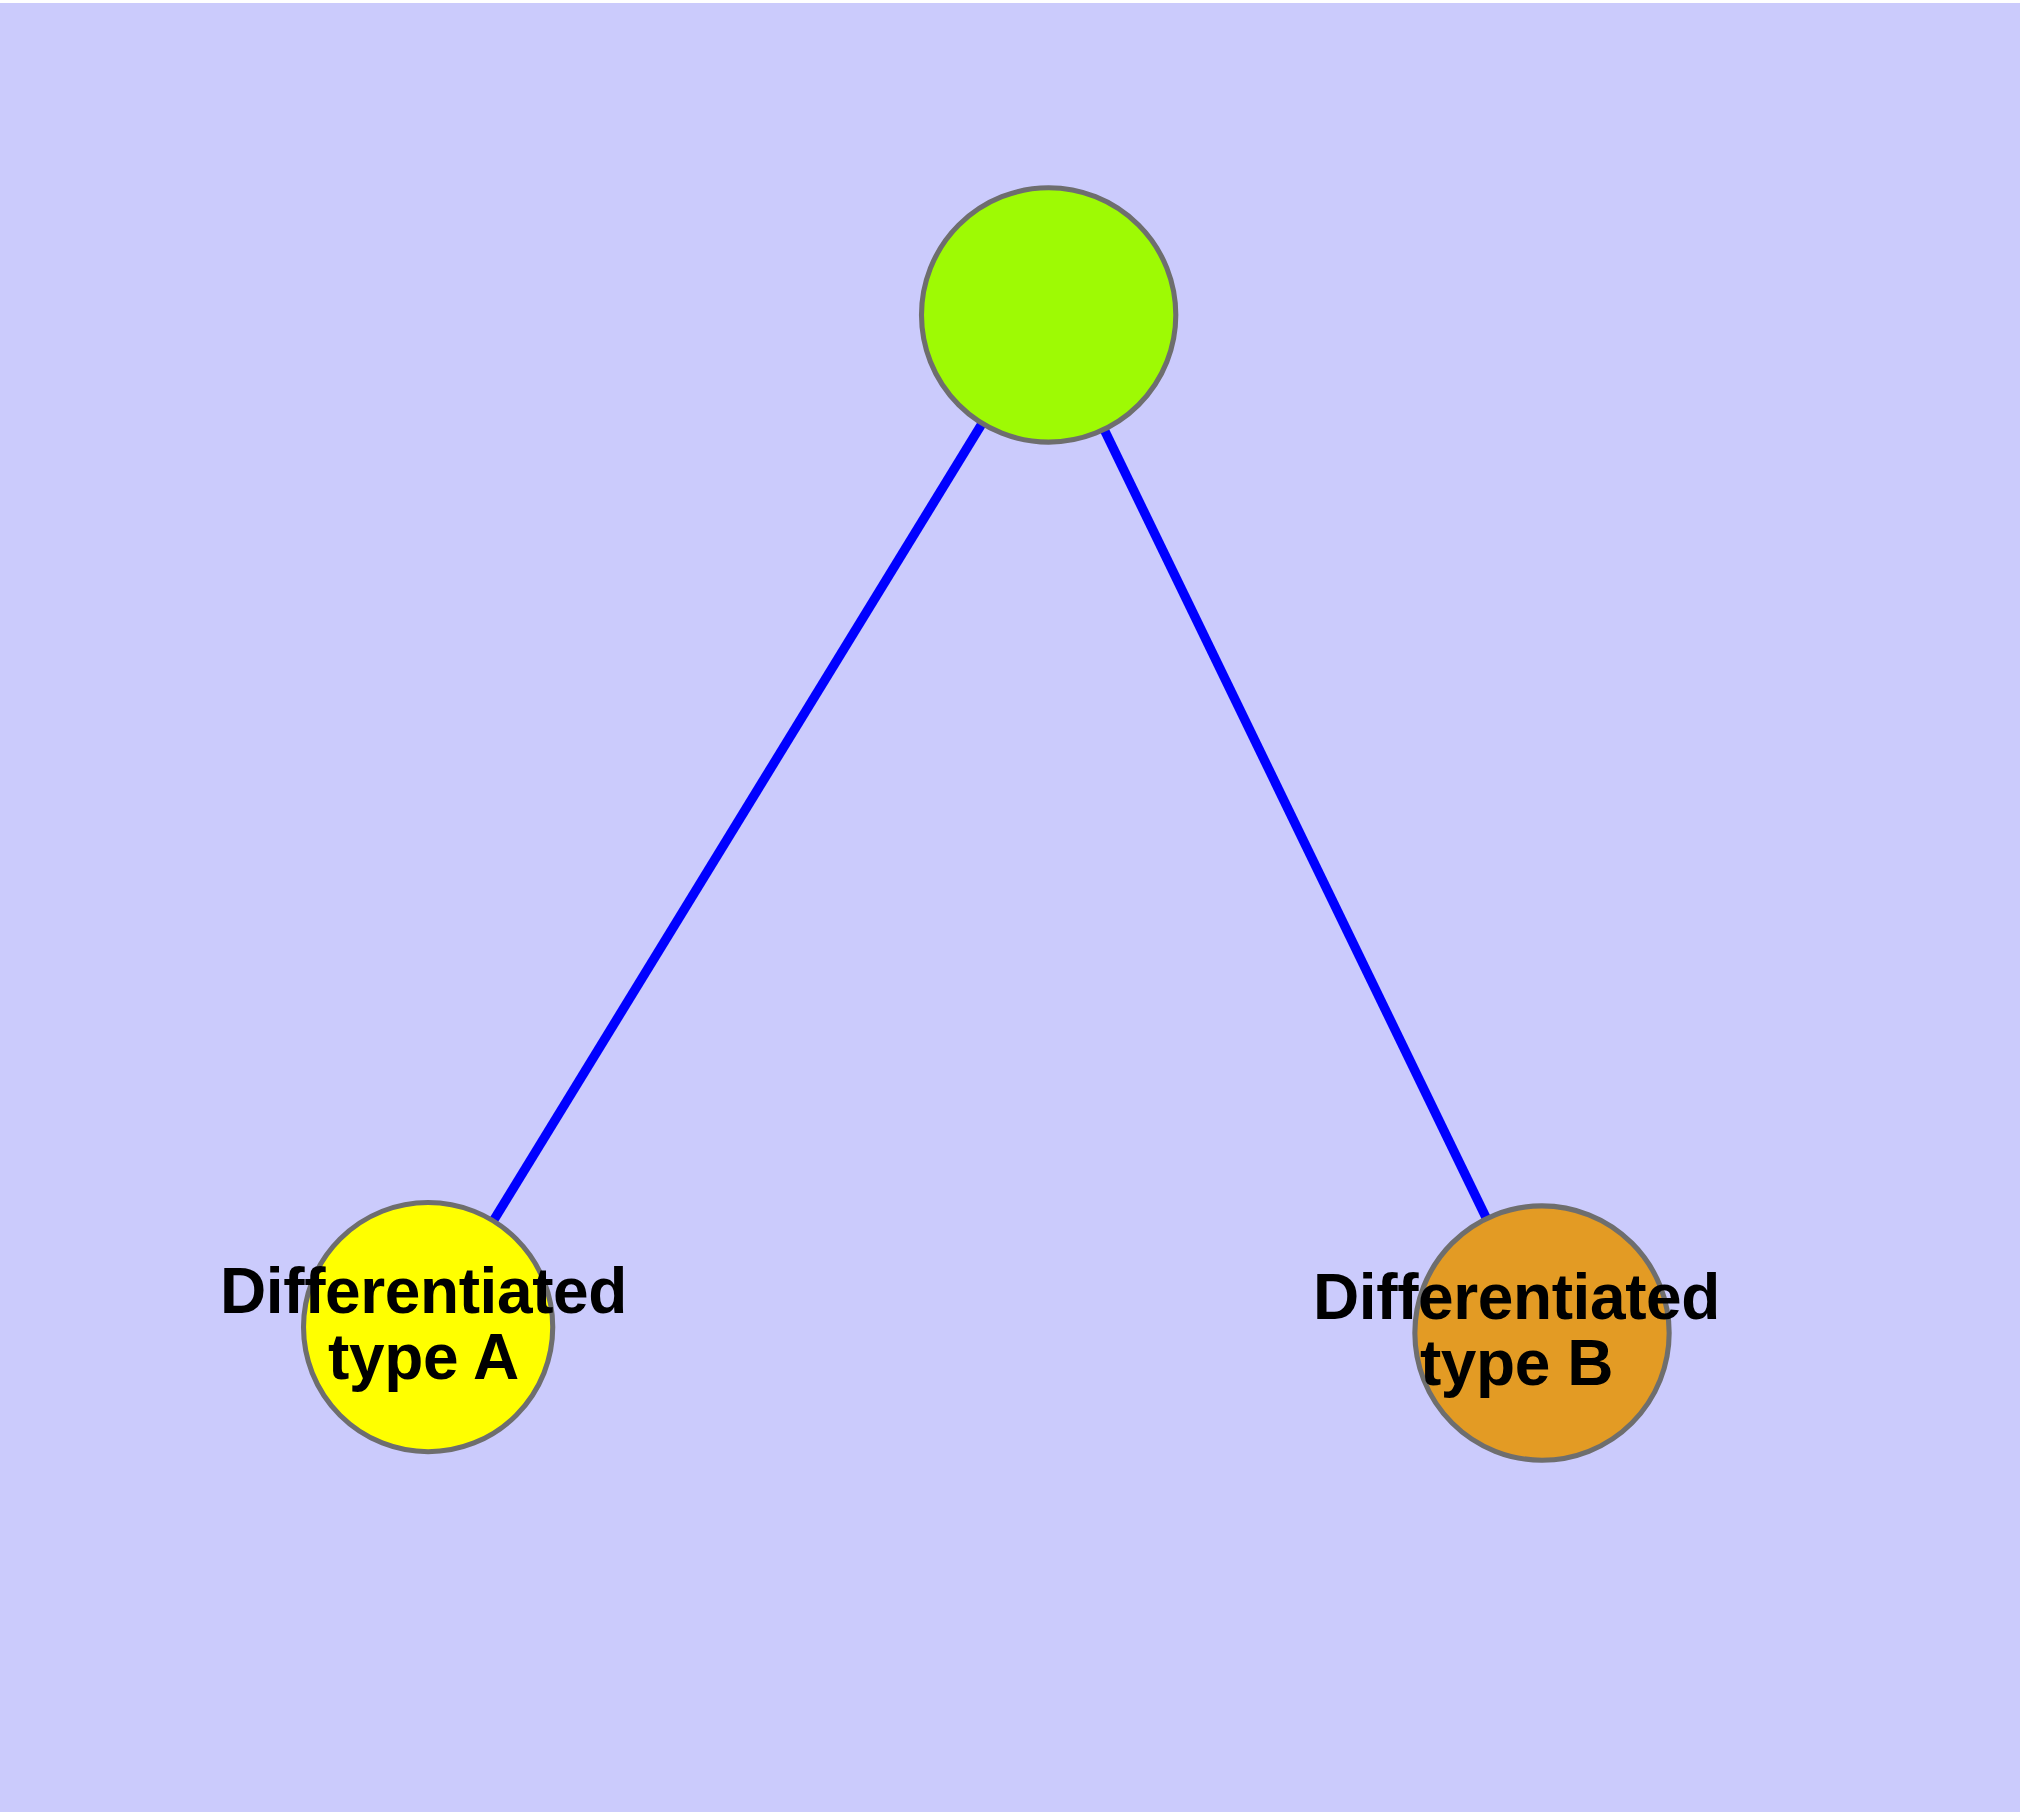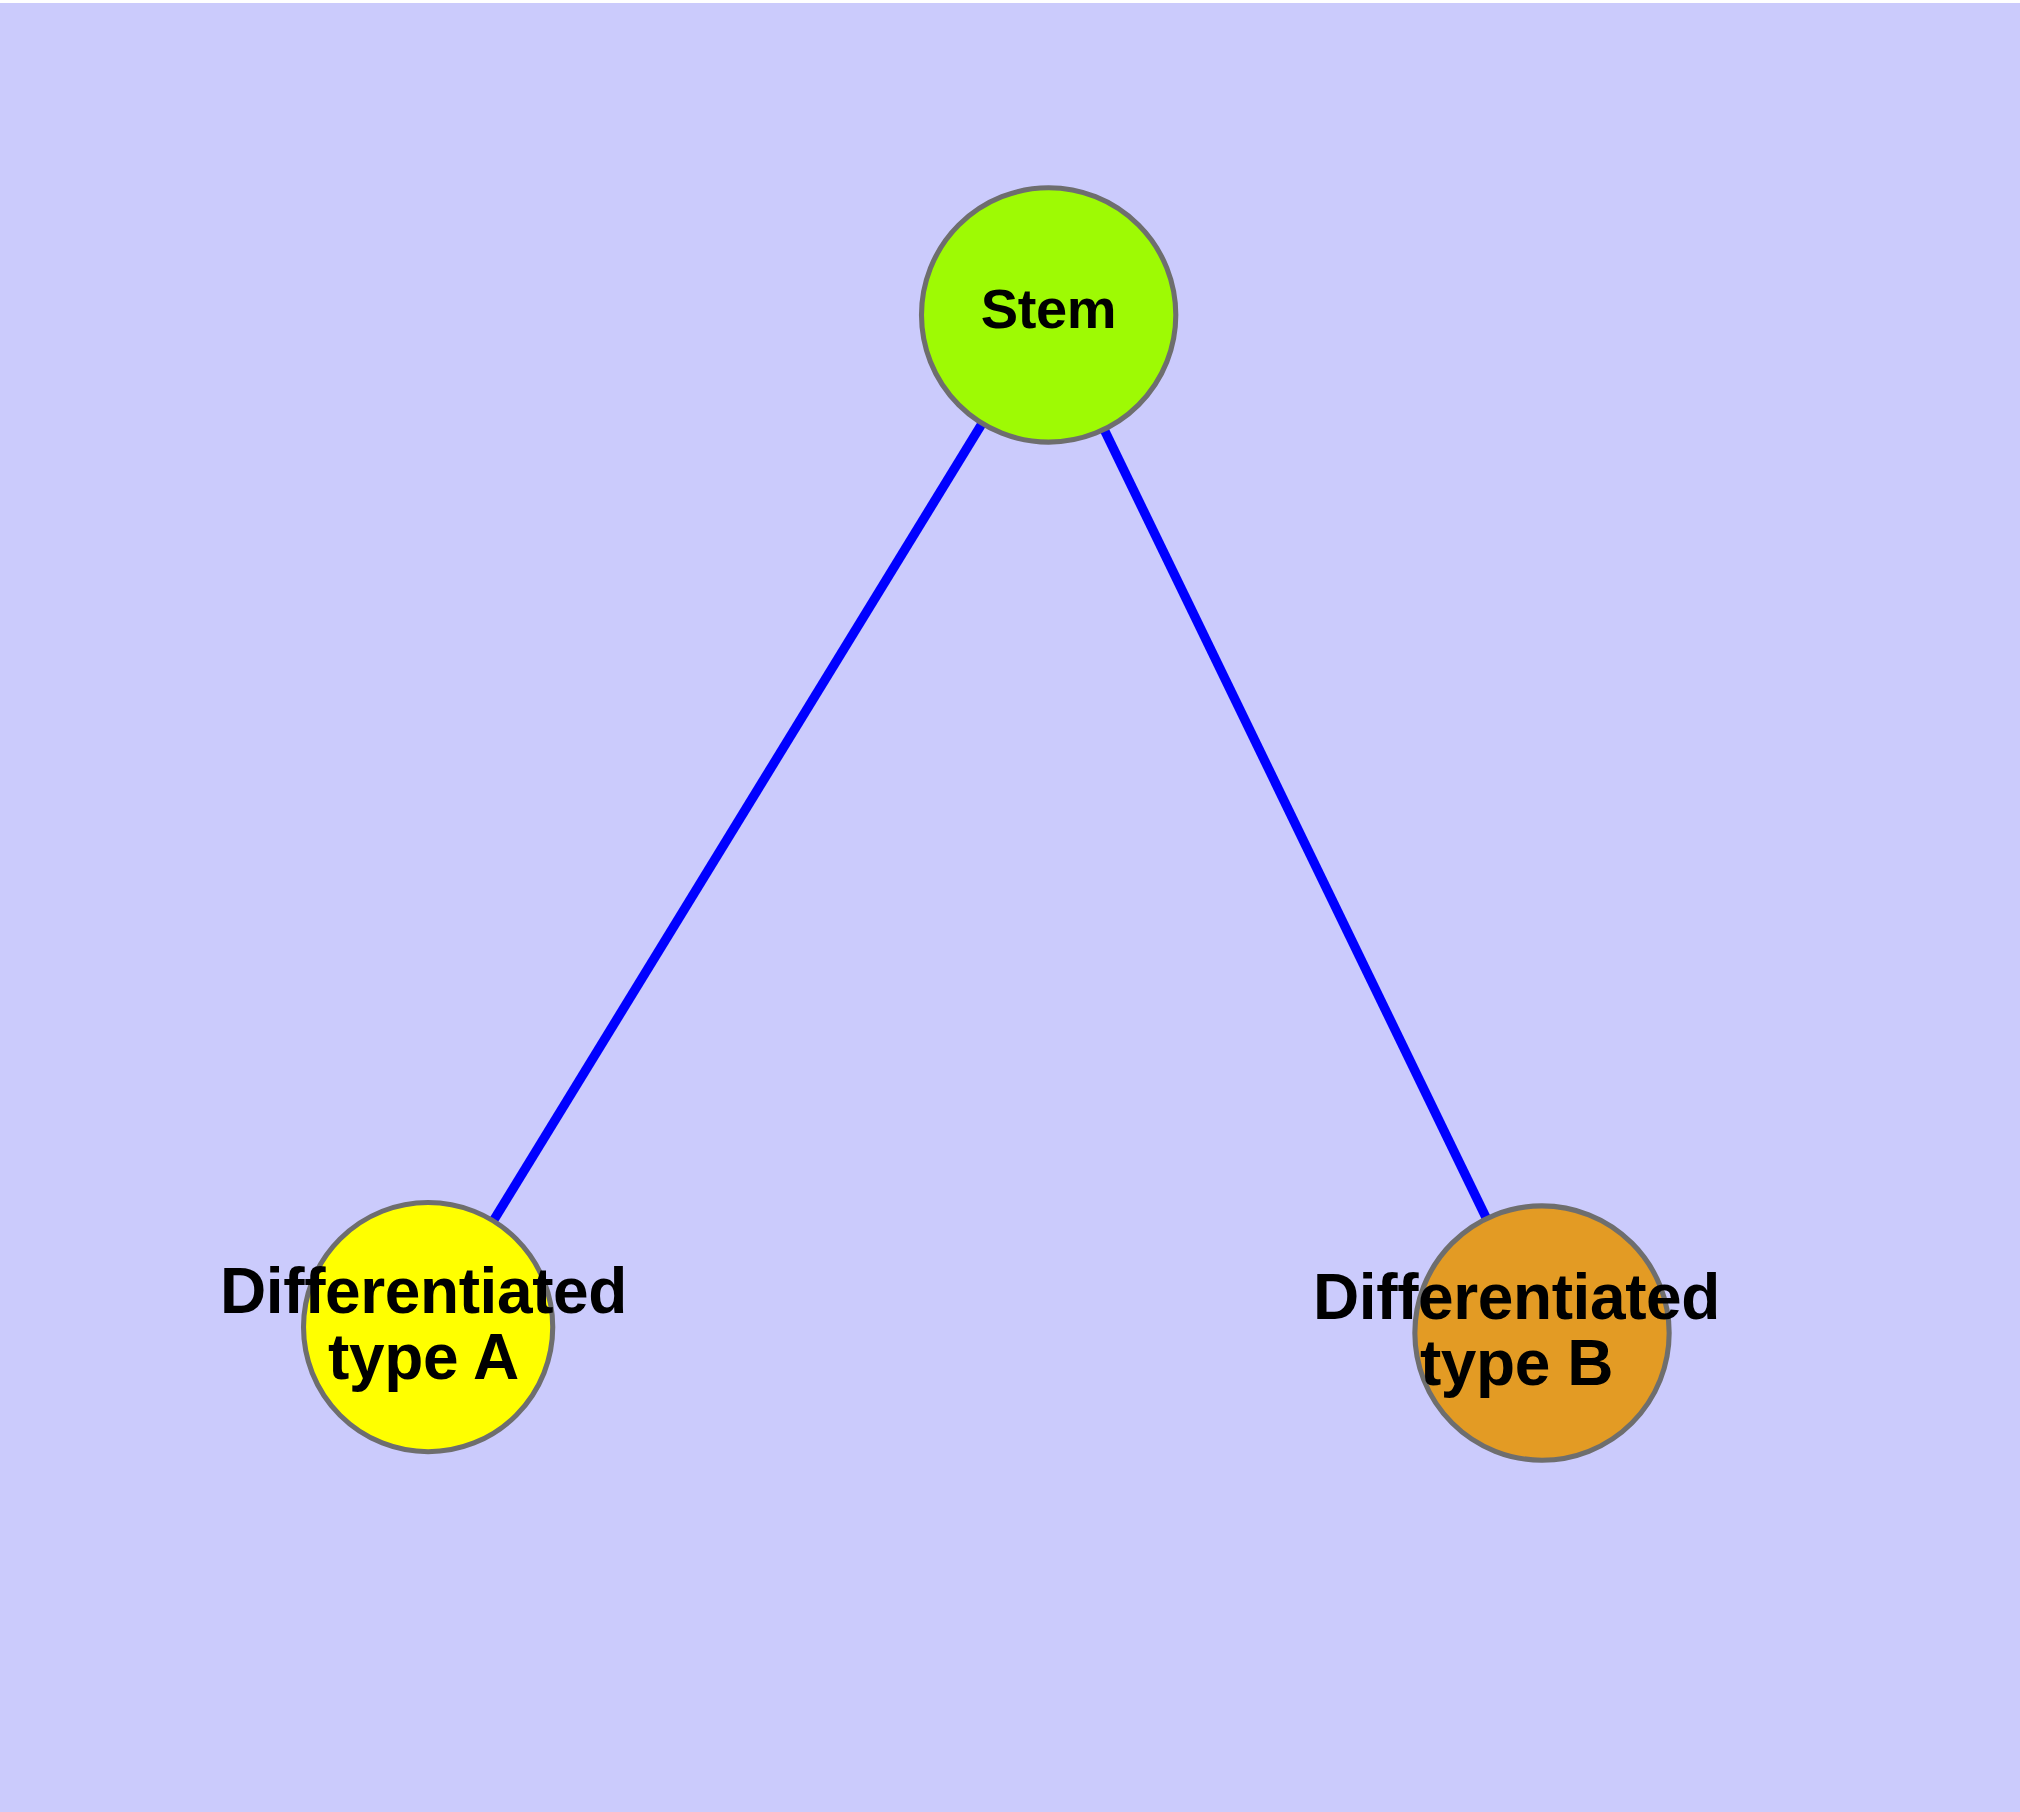--- a/index.html
+++ b/index.html
@@ -73,21 +73,20 @@
         <line x1="1237" y1="368" x2="1819" y2="1569" stroke="#0000ff" stroke-width="11" stroke-linecap="butt"></line>
       </g>
 
       <g>
         <circle cx="1237" cy="368" r="150" fill="#9efa04" stroke="#6e6e6e" stroke-width="6"></circle>
         <circle cx="505" cy="1562" r="147" fill="#ffff00" stroke="#6e6e6e" stroke-width="6"></circle>
         <circle cx="1819" cy="1569" r="150" fill="#e39b24" stroke="#6e6e6e" stroke-width="6"></circle>
       </g>
     </svg>
 
-    <div class="node-label" id="label-stem">Stem</div>
 
     <div class="node-label" id="label-diff-a">Differentiated
 type A</div>
 
     <div class="node-label" id="label-diff-b">Differentiated
 type B</div>
 
   </div>
 </div>
 

